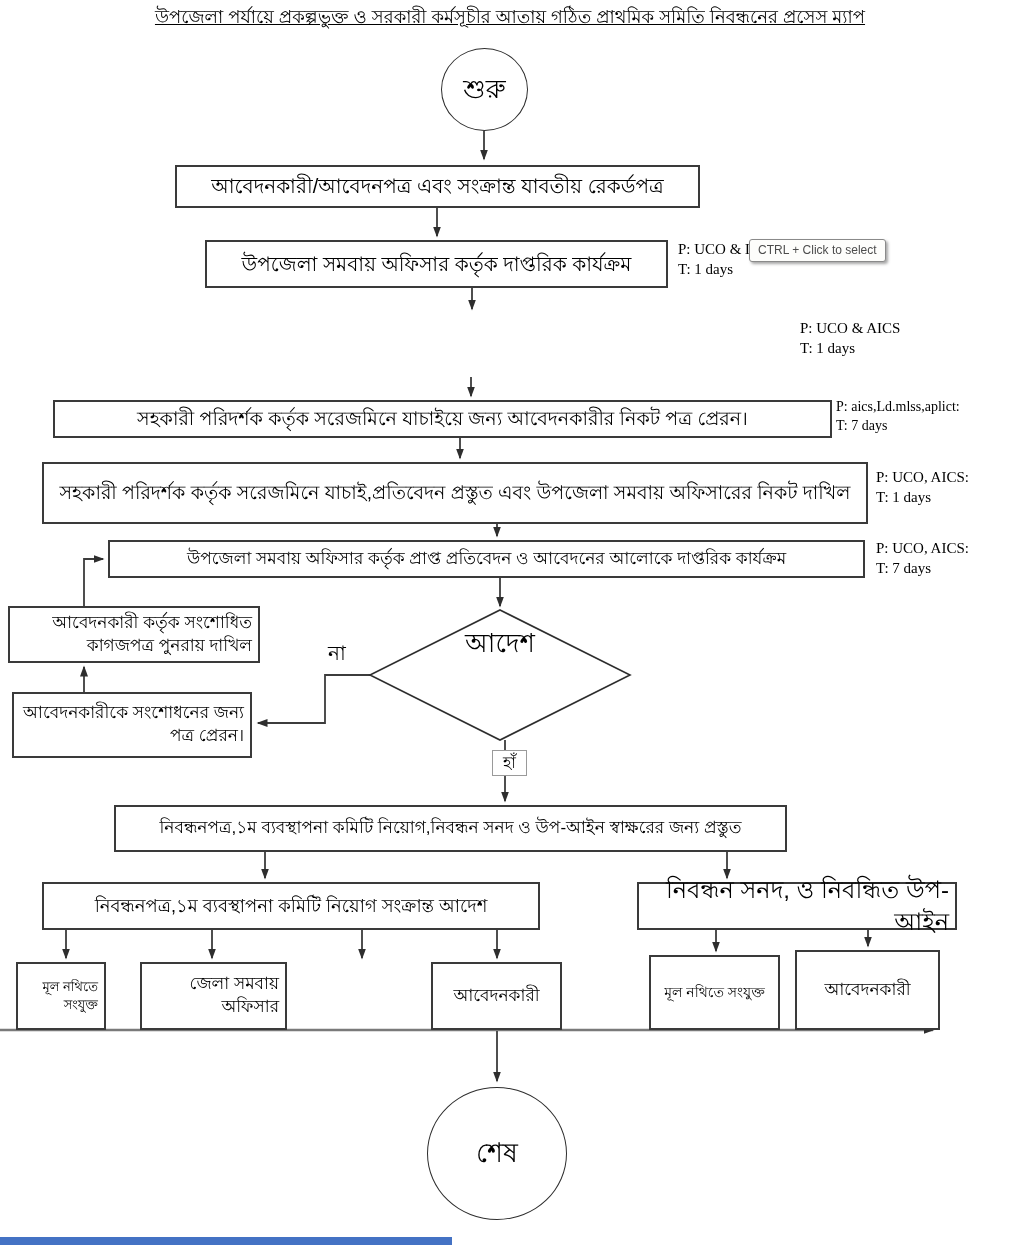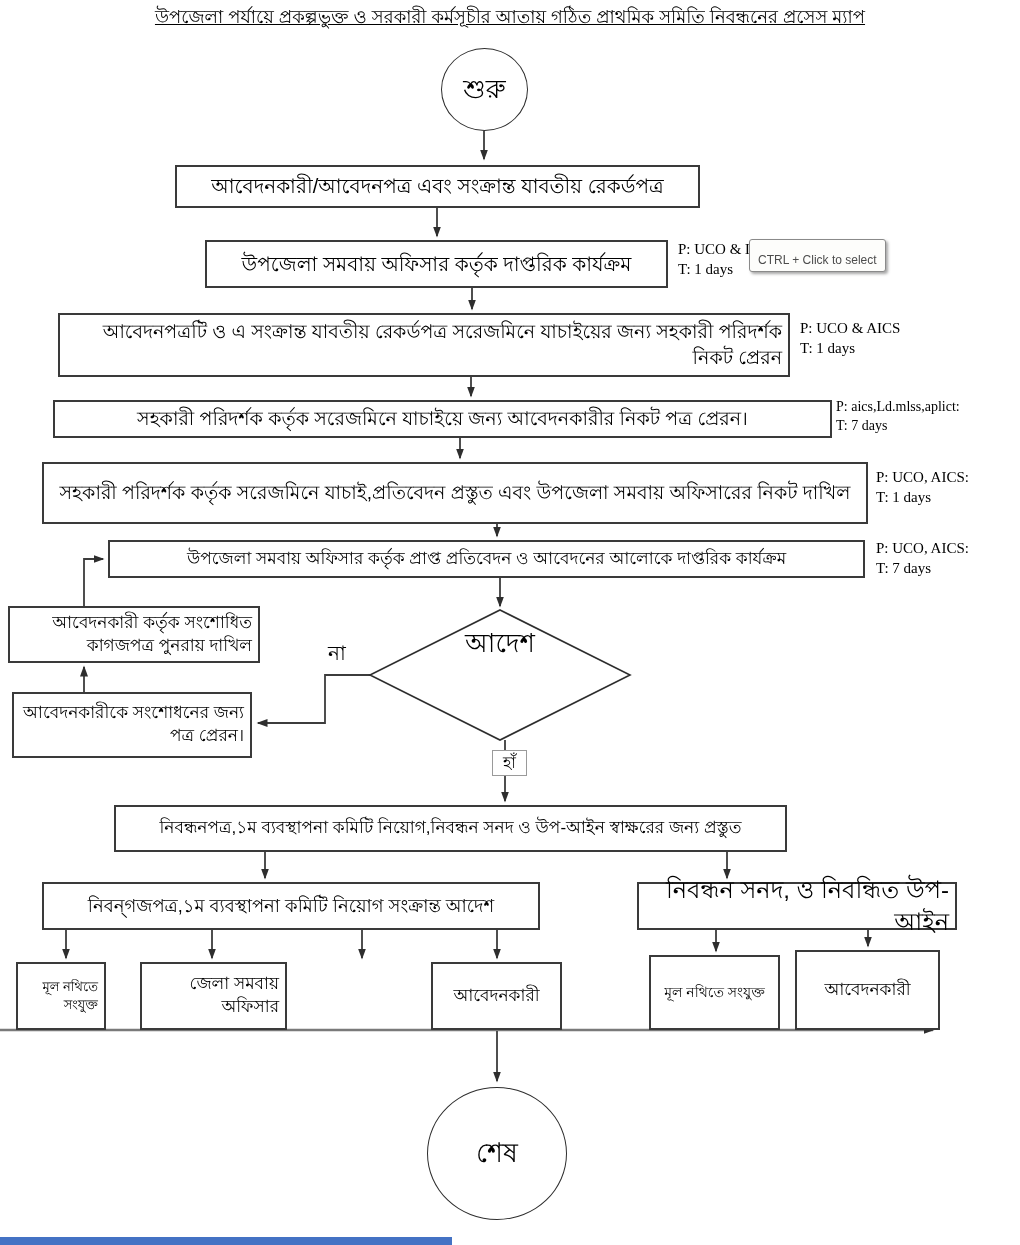--- a/index.html
+++ b/index.html
@@ -35,21 +35,21 @@
   #label-no{position:absolute;left:328px;top:638px;font-size:20px;z-index:3;}
   #label-yes{position:absolute;left:492px;top:750px;width:33px;height:24px;border:1px solid #9a9a9a;
              background:#fff;display:flex;align-items:center;justify-content:center;font-size:16px;z-index:3;}
   .annot{position:absolute;font-family:"Liberation Serif",serif;font-size:15px;line-height:1.35;z-index:2;}
   .annot span{display:block;white-space:nowrap;}
   #annot1{left:678px;top:239px;}
   #annot2{left:800px;top:318px;}
   #annot3{left:836px;top:398px;font-size:14px;}
   #annot4{left:876px;top:467px;}
   #annot5{left:876px;top:538px;}
-  #tooltip{position:absolute;left:749px;top:239px;height:18px;padding:11px 8px 2px 8px;background:#fdfdfb;
+  #tooltip{position:absolute;left:749px;top:239px;height:18px;padding:1px 8px 2px 8px;background:#fdfdfb;
            border:1px solid #8a8a8a;border-radius:3px;box-shadow:2px 2px 3px rgba(0,0,0,.35);
            font-size:12px;color:#4c4c4c;display:flex;align-items:center;white-space:nowrap;z-index:6;
            font-family:"Liberation Sans",sans-serif;}
   #connector-layer{position:absolute;left:0;top:0;width:1020px;height:1245px;z-index:1;}
   #taskbar-fragment{position:absolute;left:0;top:1237px;width:452px;height:8px;z-index:4;}
 </style>
 </head>
 <body>
 
 <div id="canvas">
@@ -94,23 +94,20 @@
   <div class="node terminal" id="end-circle">
     <span>শেষ</span>
   </div>
 
   <div class="node" id="box1">
     <span>আবেদনকারী/আবেদনপত্র এবং সংক্রান্ত যাবতীয় রেকর্ডপত্র</span>
   </div>
   <div class="node" id="box2">
     <span>উপজেলা সমবায় অফিসার কর্তৃক দাপ্তরিক কার্যক্রম</span>
   </div>
-  <div class="node" id="box3">
-    <span>আবেদনপত্রটি ও এ সংক্রান্ত যাবতীয় রেকর্ডপত্র সরেজমিনে যাচাইয়ের জন্য সহকারী পরিদর্শক নিকট প্রেরন</span>
-  </div>
   <div class="node" id="box4">
     <span>সহকারী পরিদর্শক কর্তৃক সরেজমিনে যাচাইয়ে জন্য আবেদনকারীর নিকট পত্র প্রেরন।</span>
   </div>
   <div class="node" id="box5">
     <span>সহকারী পরিদর্শক কর্তৃক সরেজমিনে যাচাই,প্রতিবেদন প্রস্তুত এবং উপজেলা সমবায় অফিসারের নিকট দাখিল</span>
   </div>
   <div class="node" id="box6">
     <span>উপজেলা সমবায় অফিসার কর্তৃক প্রাপ্ত প্রতিবেদন ও আবেদনের আলোকে দাপ্তরিক কার্যক্রম</span>
   </div>
 
@@ -122,21 +119,21 @@
     <span>আবেদনকারী কর্তৃক সংশোধিত কাগজপত্র পুনরায় দাখিল</span>
   </div>
   <div class="node" id="correction-box">
     <span>আবেদনকারীকে সংশোধনের জন্য পত্র প্রেরন।</span>
   </div>
 
   <div class="node" id="box7">
     <span>নিবন্ধনপত্র,১ম ব্যবস্থাপনা কমিটি নিয়োগ,নিবন্ধন সনদ ও উপ-আইন স্বাক্ষরের জন্য প্রস্তুত</span>
   </div>
   <div class="node" id="box8">
-    <span>নিবন্গজপত্র,১ম ব্যবস্থাপনা কমিটি নিয়োগ সংক্রান্ত আদেশ</span>
+    <span>নিবন্ধনপত্র,১ম ব্যবস্থাপনা কমিটি নিয়োগ সংক্রান্ত আদেশ</span>
   </div>
   <div class="node" id="box9">
     <span>নিবন্ধন সনদ,  ও নিবন্ধিত উপ-আইন</span>
   </div>
 
   <div class="node" id="small1">
     <span>মূল নথিতে সংযুক্ত</span>
   </div>
   <div class="node" id="small2">
     <span>জেলা সমবায় অফিসার</span>

